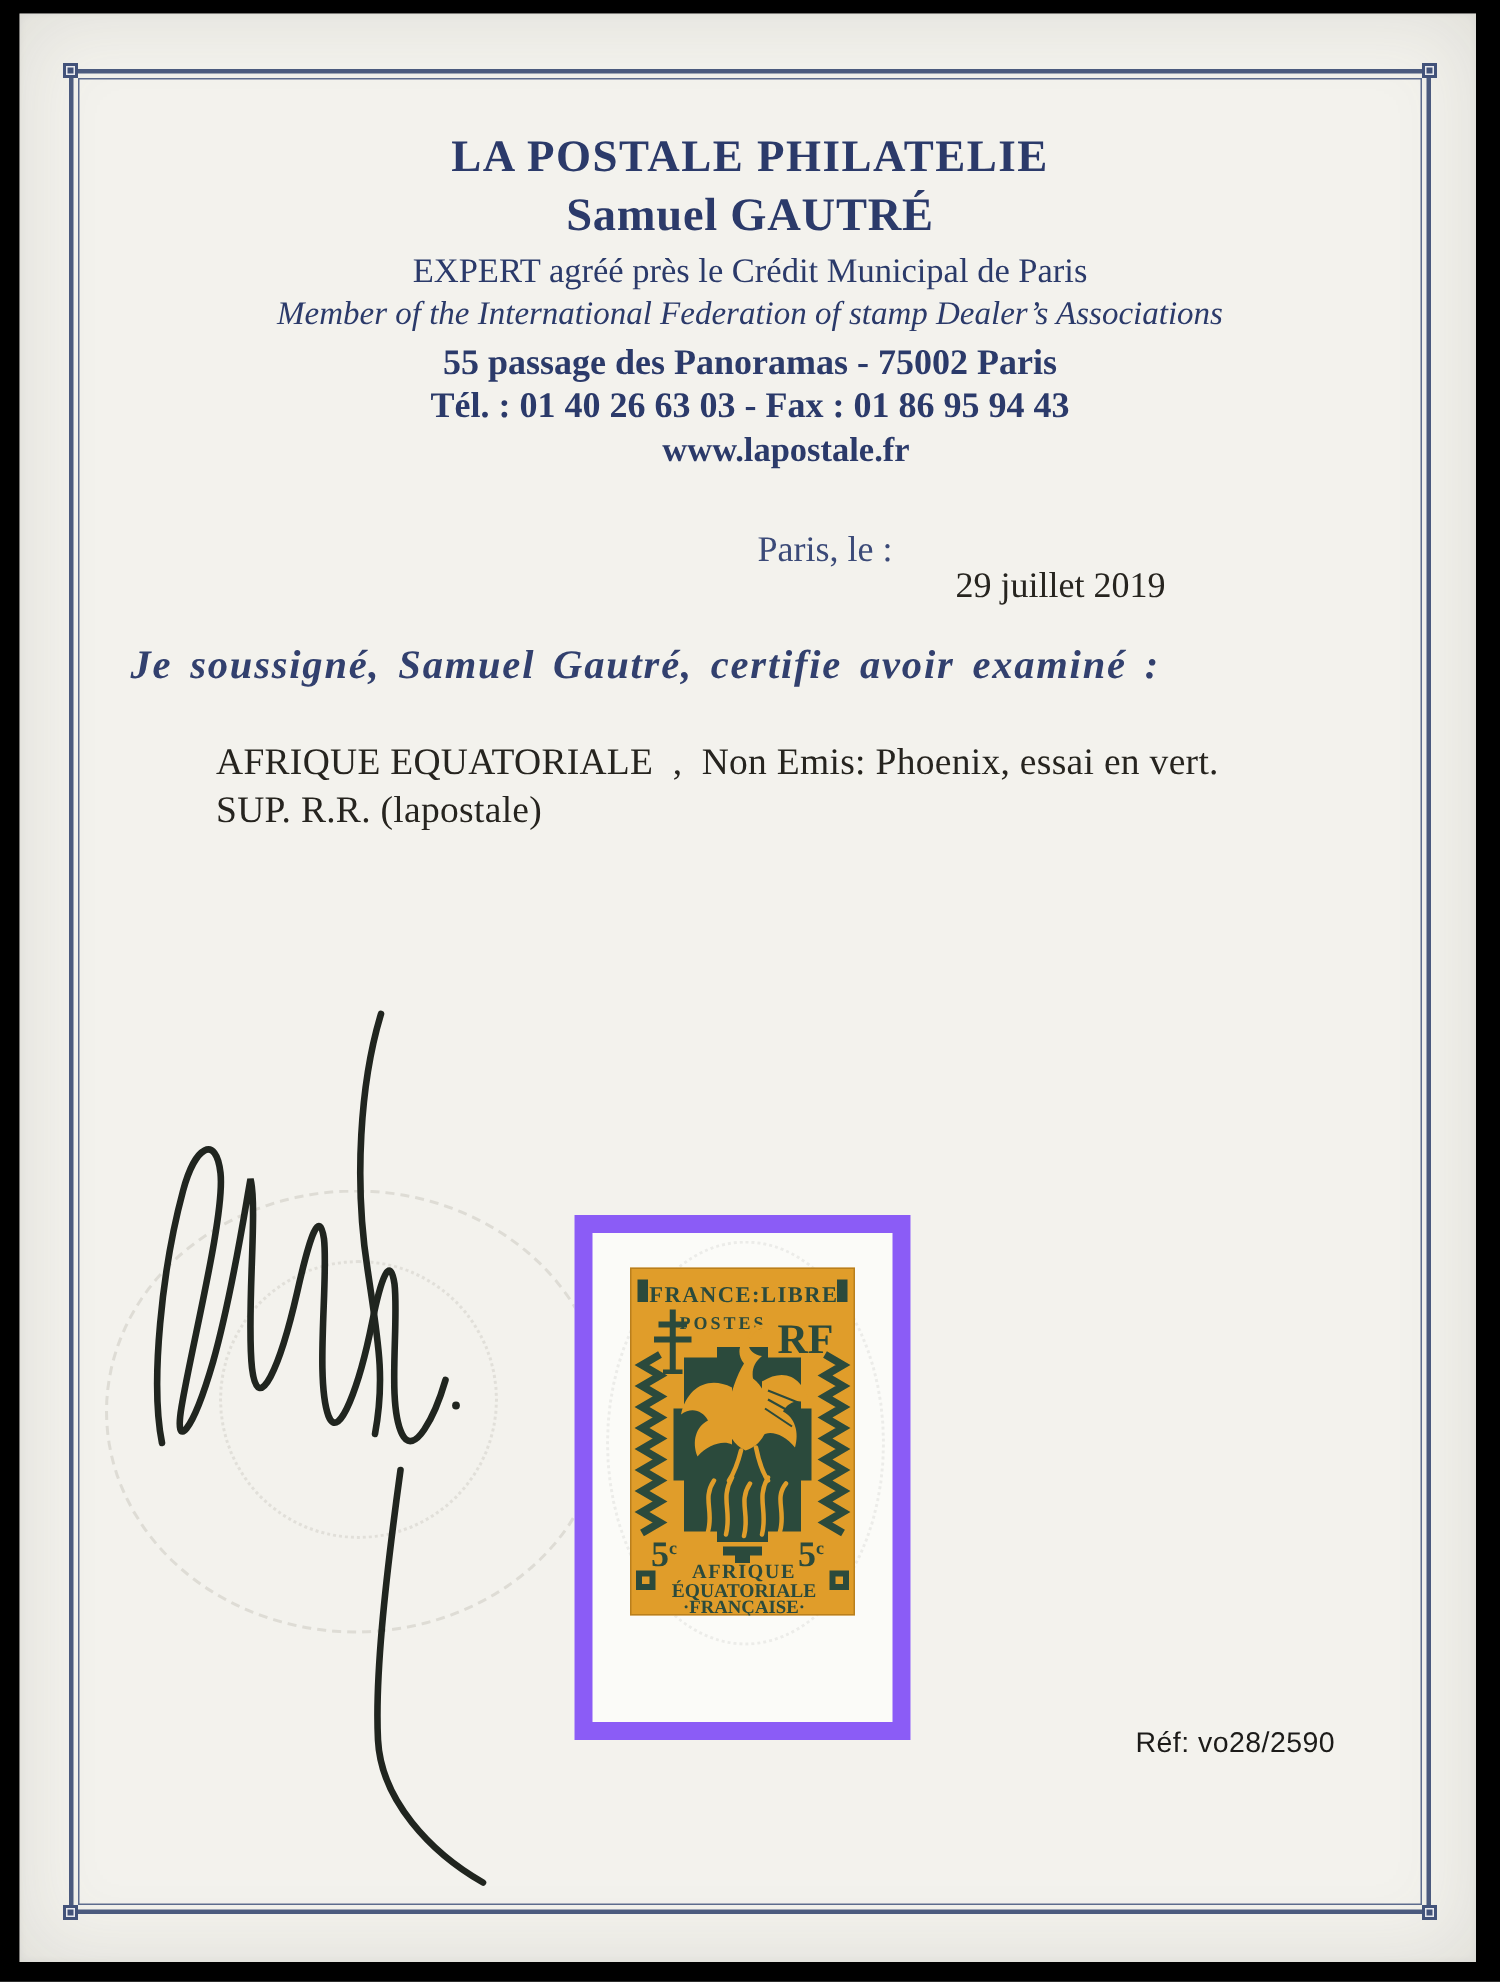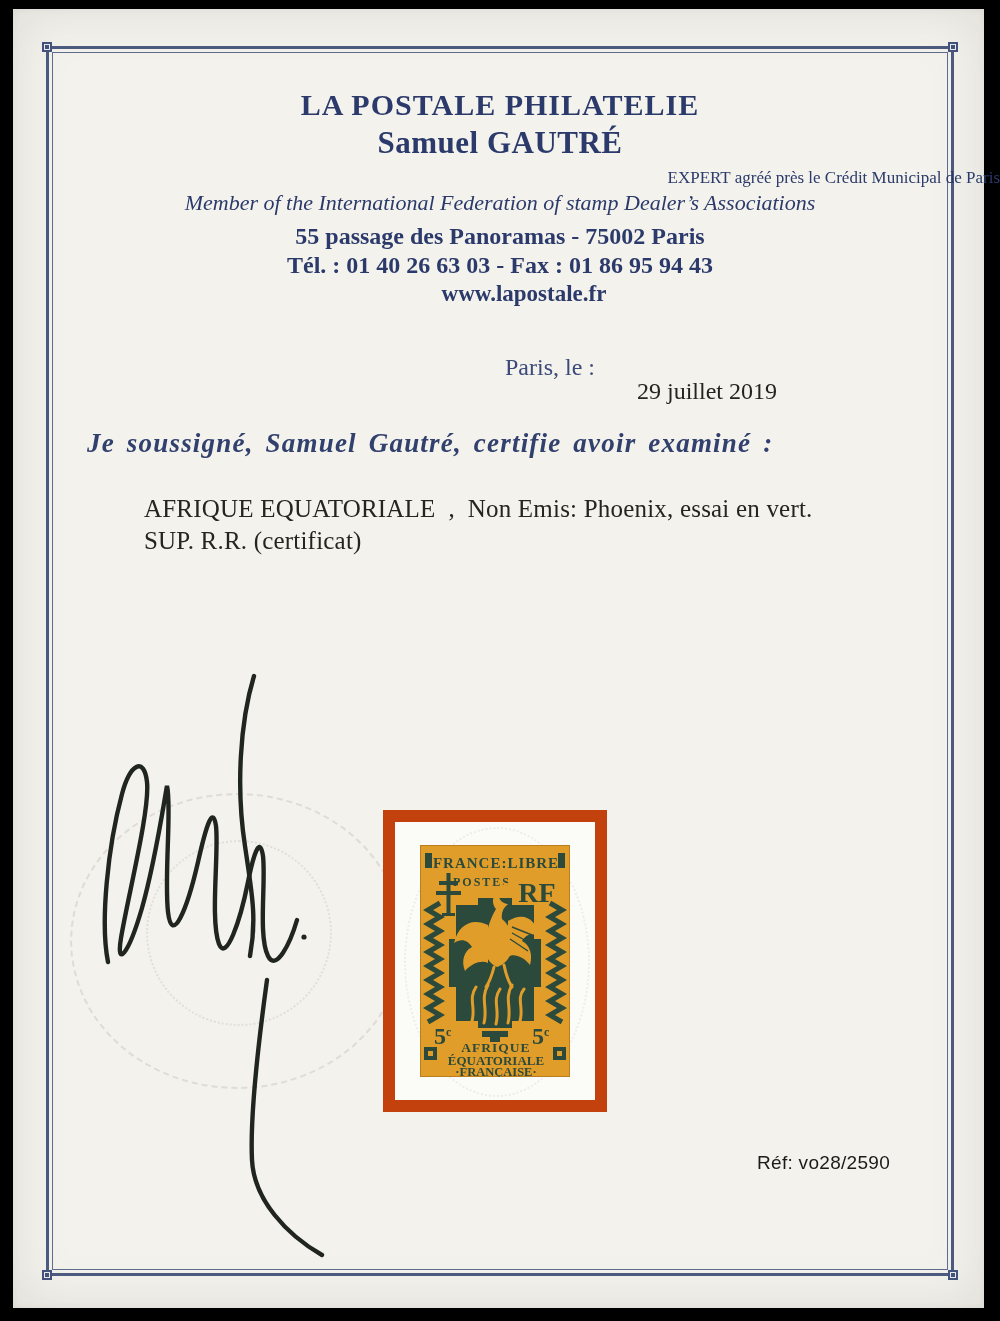--- a/index.html
+++ b/index.html
@@ -25,21 +25,21 @@
     box-shadow:inset 0 0 0 2px #42527a, inset 0 0 0 3px #e8e9ee;
   }
   .corner.tl{left:-7px;top:-7px}
   .corner.tr{right:-7px;top:-7px}
   .corner.bl{left:-7px;bottom:-7px}
   .corner.br{right:-7px;bottom:-7px}
 
   .header{position:absolute;left:0;top:88px;width:1000px;text-align:center;color:#2b3a6a;}
   .h-company{font-size:30px;font-weight:bold;letter-spacing:1px;}
   .h-name{font-size:31px;font-weight:bold;margin-top:3px;letter-spacing:0.5px;}
-  .h-title{font-size:17px;margin-top:7px;text-align:right;}
+  .h-title{font-size:23px;margin-top:7px;}
   .h-member{font-size:22px;font-style:italic;margin-top:2px;}
   .h-address{font-size:24px;font-weight:bold;margin-top:7px;}
   .h-phone{font-size:24px;font-weight:bold;margin-top:2px;}
   .h-web{font-size:23px;font-weight:bold;margin-top:2px;padding-left:48px;}
 
   .dateline-place{position:absolute;left:505px;top:354px;font-size:24px;color:#3b4a78;}
   .dateline-date{position:absolute;left:637px;top:378px;font-size:24px;color:#26241f;}
 
   .statement{
     position:absolute;left:87px;top:428px;font-size:27px;font-weight:bold;font-style:italic;
@@ -51,22 +51,22 @@
   .desc.l2{top:527px;}
   .desc.l3{top:586px;}
 
   .seal{position:absolute;border-radius:50%;}
   .seal.outer{left:70px;top:793px;width:330px;height:292px;border:2px dashed rgba(110,105,90,0.16);}
   .seal.inner{left:146px;top:840px;width:182px;height:182px;border:2px dotted rgba(110,105,90,0.13);}
 
   .signature{position:absolute;left:92px;top:660px;width:260px;height:600px;}
 
   .photo-frame{
-    position:absolute;left:383px;top:810px;width:224px;height:302px;box-sizing:border-box;
-    border:12px solid #c2410c;background:#fbfbf8;
+    position:absolute;left:383px;top:810px;width:224px;height:350px;box-sizing:border-box;
+    border:12px solid #8b5cf6;background:#fbfbf8;
   }
   .mat-seal{
     position:absolute;left:9px;top:5px;width:182px;height:266px;border-radius:50%;
     border:2px dotted rgba(0,0,0,0.06);
   }
   .stamp-svg{position:absolute;left:25px;top:23px;}
 
   .ref{
     position:absolute;left:757px;top:1152px;font-size:19px;color:#1c1b19;
     font-family:"Liberation Sans", sans-serif;letter-spacing:0.3px;
@@ -95,21 +95,21 @@
     <div class="h-phone">Tél. : 01 40 26 63 03 - Fax : 01 86 95 94 43</div>
     <div class="h-web">www.lapostale.fr</div>
   </div>
 
   <div class="dateline-place">Paris, le :</div>
   <div class="dateline-date">29 juillet 2019</div>
 
   <div class="statement">Je soussigné, Samuel Gautré, certifie avoir examiné :</div>
 
   <div class="desc l1">AFRIQUE EQUATORIALE  ,  Non Emis: Phoenix, essai en vert.</div>
-  <div class="desc l2">SUP. R.R. (certificat)</div>
+  <div class="desc l2">SUP. R.R. (lapostale)</div>
 
   <div class="seal outer"></div>
   <div class="seal inner"></div>
 
   <svg class="signature" viewBox="0 0 260 600" width="260" height="600">
     <g fill="none" stroke="#20251f" stroke-width="4.4" stroke-linecap="round">
       <path d="M 16 302
         C 8 262 16 186 30 134
         C 38 104 52 96 55 122
         C 58 150 36 236 29 278

